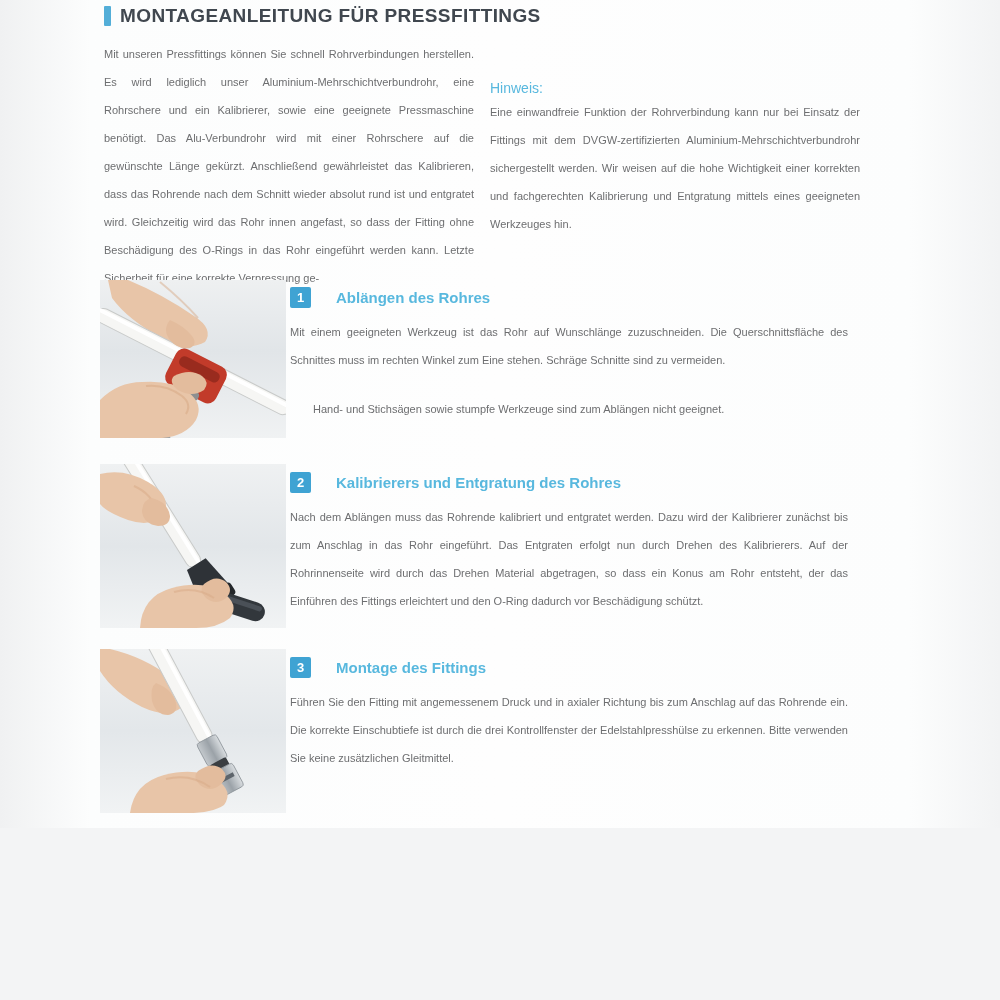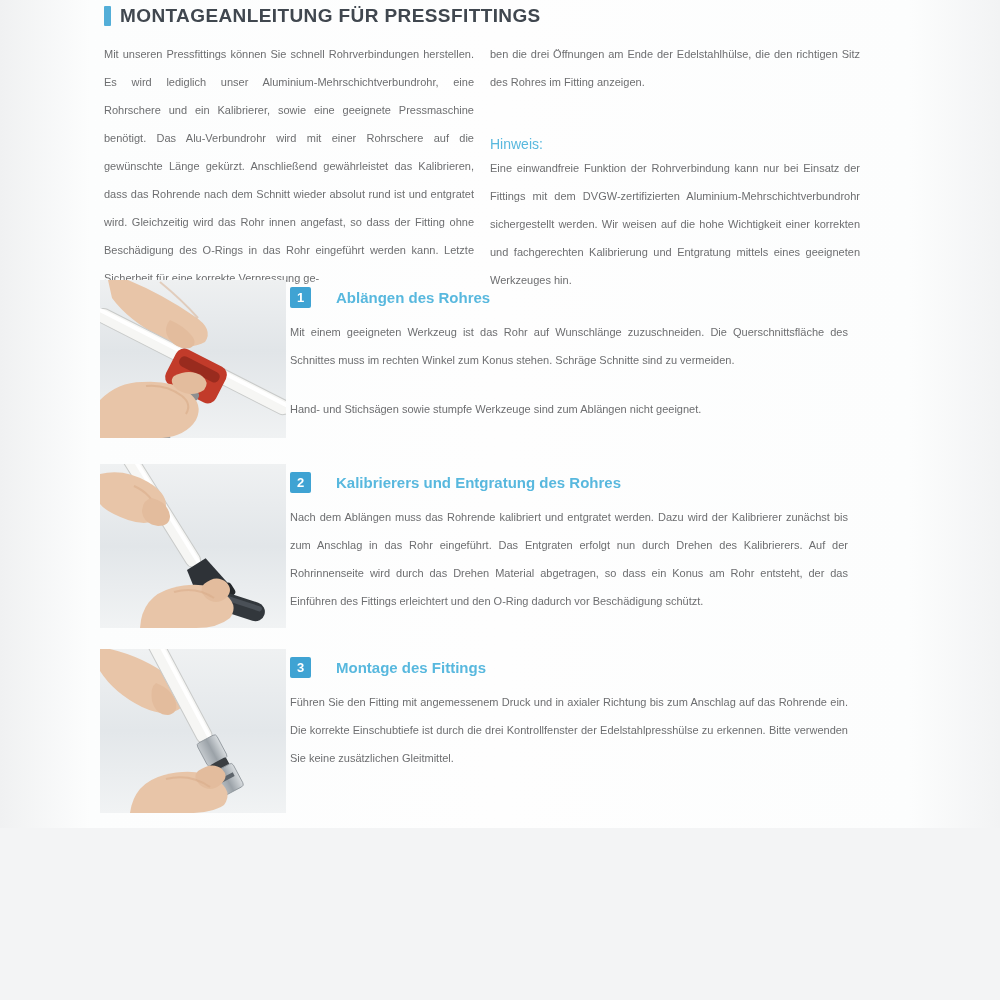--- a/index.html
+++ b/index.html
@@ -27,21 +27,21 @@
   .photo { position:absolute; left:100px; width:186px; display:block; }
   .step-content { position:absolute; left:290px; width:558px; }
   .step-head { display:flex; align-items:center; }
   .step-badge {
     width:21px; height:21px; background:#3fa3d3; color:#ffffff;
     font-size:13px; font-weight:bold; display:flex; align-items:center; justify-content:center;
     border-radius:2px; flex:0 0 auto;
   }
   .step-title { margin-left:25px; font-size:15px; font-weight:bold; color:#58b8de; }
   .step-para { margin-top:10px; }
-  .step-para + .step-para { margin-top:21px; }
+  .step-para + .step-para { margin-top:21px;margin-left:23px; }
   .narrow { width:418px; }
 
   .circle-photo {
     position:absolute; left:716px; top:849px; width:152px; height:152px; border-radius:50%;
     overflow:hidden; display:block;
   }
   .footer-check { position:absolute; left:435px; top:970px; font-size:19px; color:#6d6e70; }
 </style>
 </head>
 <body>
@@ -51,21 +51,20 @@
   <div class="title-row">
     <div class="accent-bar"></div>
     <div class="page-title">MONTAGEANLEITUNG FÜR PRESSFITTINGS</div>
   </div>
 
   <div class="intro">
     <div class="col col-left">
       <p class="body-text">Mit unseren Pressfittings können Sie schnell Rohrverbindungen herstellen. Es wird lediglich unser Aluminium-Mehrschichtverbundrohr, eine Rohrschere und ein Kalibrierer, sowie eine geeignete Pressmaschine benötigt. Das Alu-Verbundrohr wird mit einer Rohrschere auf die gewünschte Länge gekürzt. Anschließend gewährleistet das Kalibrieren, dass das Rohrende nach dem Schnitt wieder absolut rund ist und entgratet wird. Gleichzeitig wird das Rohr innen angefast, so dass der Fitting ohne Beschädigung des O-Rings in das Rohr eingeführt werden kann. Letzte Sicherheit für eine korrekte Verpressung ge-</p>
     </div>
     <div class="col">
-      <p class="body-text">ben die drei Öffnungen am Ende der Edelstahlhülse, die den richtigen Sitz des Rohres im Fitting anzeigen.</p>
       <p class="note-label">Hinweis:</p>
       <p class="body-text note-text">Eine einwandfreie Funktion der Rohrverbindung kann nur bei Einsatz der Fittings mit dem DVGW-zertifizierten Aluminium-Mehrschichtverbundrohr sichergestellt werden. Wir weisen auf die hohe Wichtigkeit einer korrekten und fachgerechten Kalibrierung und Entgratung mittels eines geeigneten Werkzeuges hin.</p>
     </div>
   </div>
 
   <svg class="photo" style="top:280px; height:158px;" viewBox="0 0 186 158">
     <defs>
       <linearGradient id="pbg1" x1="0" y1="0" x2="0" y2="1">
         <stop offset="0" stop-color="#eef0f1"></stop>
           <stop offset="0.45" stop-color="#e1e5e8"></stop>
@@ -88,21 +87,21 @@
     <path d="M58,146 q-12,8 2,12 l10,-2" fill="none" stroke="#9fa3a5" stroke-width="4"></path>
     <path d="M0,158 L0,120 Q18,102 42,102 Q72,100 88,112 Q104,124 96,140 Q86,156 62,158 Z" fill="#e8c5a8"></path>
     <path d="M46,106 q20,-2 36,10 q10,8 4,18" fill="none" stroke="#d8ab89" stroke-width="2" opacity="0.6"></path>
     <path d="M74,96 q16,-8 28,0 q8,6 2,14 q-12,8 -26,0 q-10,-8 -4,-14" fill="#e3bc9d"></path>
   </svg>
   <div class="step-content" style="top:287px;">
     <div class="step-head">
       <div class="step-badge">1</div>
       <div class="step-title">Ablängen des Rohres</div>
     </div>
-    <p class="body-text step-para">Mit einem geeigneten Werkzeug ist das Rohr auf Wunschlänge zuzuschneiden. Die Querschnittsfläche des Schnittes muss im rechten Winkel zum Konus stehen. Schräge Schnitte sind zu vermeiden.</p>
+    <p class="body-text step-para">Mit einem geeigneten Werkzeug ist das Rohr auf Wunschlänge zuzuschneiden. Die Querschnittsfläche des Schnittes muss im rechten Winkel zum Eine stehen. Schräge Schnitte sind zu vermeiden.</p>
     <p class="body-text step-para">Hand- und Stichsägen sowie stumpfe Werkzeuge sind zum Ablängen nicht geeignet.</p>
   </div>
 
   <svg class="photo" style="top:464px; height:164px;" viewBox="0 0 186 164">
     <defs>
       <linearGradient id="pbg2" x1="0" y1="0" x2="0" y2="1">
         <stop offset="0" stop-color="#eff1f2"></stop>
           <stop offset="0.5" stop-color="#e2e6e9"></stop>
           <stop offset="1" stop-color="#f1f3f4"></stop>
       </linearGradient>

